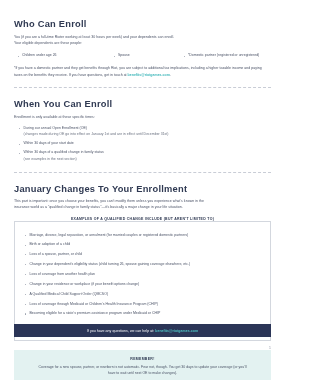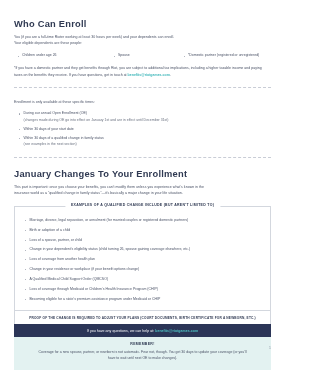--- a/index.html
+++ b/index.html
@@ -247,20 +247,21 @@
         <span>*Domestic partner (registered or unregistered)</span>
       </div>
     </div>
 
     <p class="body-p"><span>*If you have a domestic partner and they get benefits through Riot, you are subject to additional tax implications, including a higher taxable income and paying taxes on the benefits they receive. If you have questions, get in touch at </span><a class="mail" href="#">benefits@riotgames.com</a><span>.</span></p>
   </section>
 
   <hr class="divider" style="margin-top:9px">
 
   <section class="sec-when">
+    <h1 class="h1">When You Can Enroll</h1>
     <p class="intro">Enrollment is only available at these specific times:</p>
 
     <ul class="blist">
       <li>
         <span>During our annual Open Enrollment (OE)</span>
         <span class="sub">(changes made during OE go into effect on January 1st and are in effect until December 31st)</span>
       </li>
       <li>
         <span>Within 30 days of your start date</span>
       </li>

